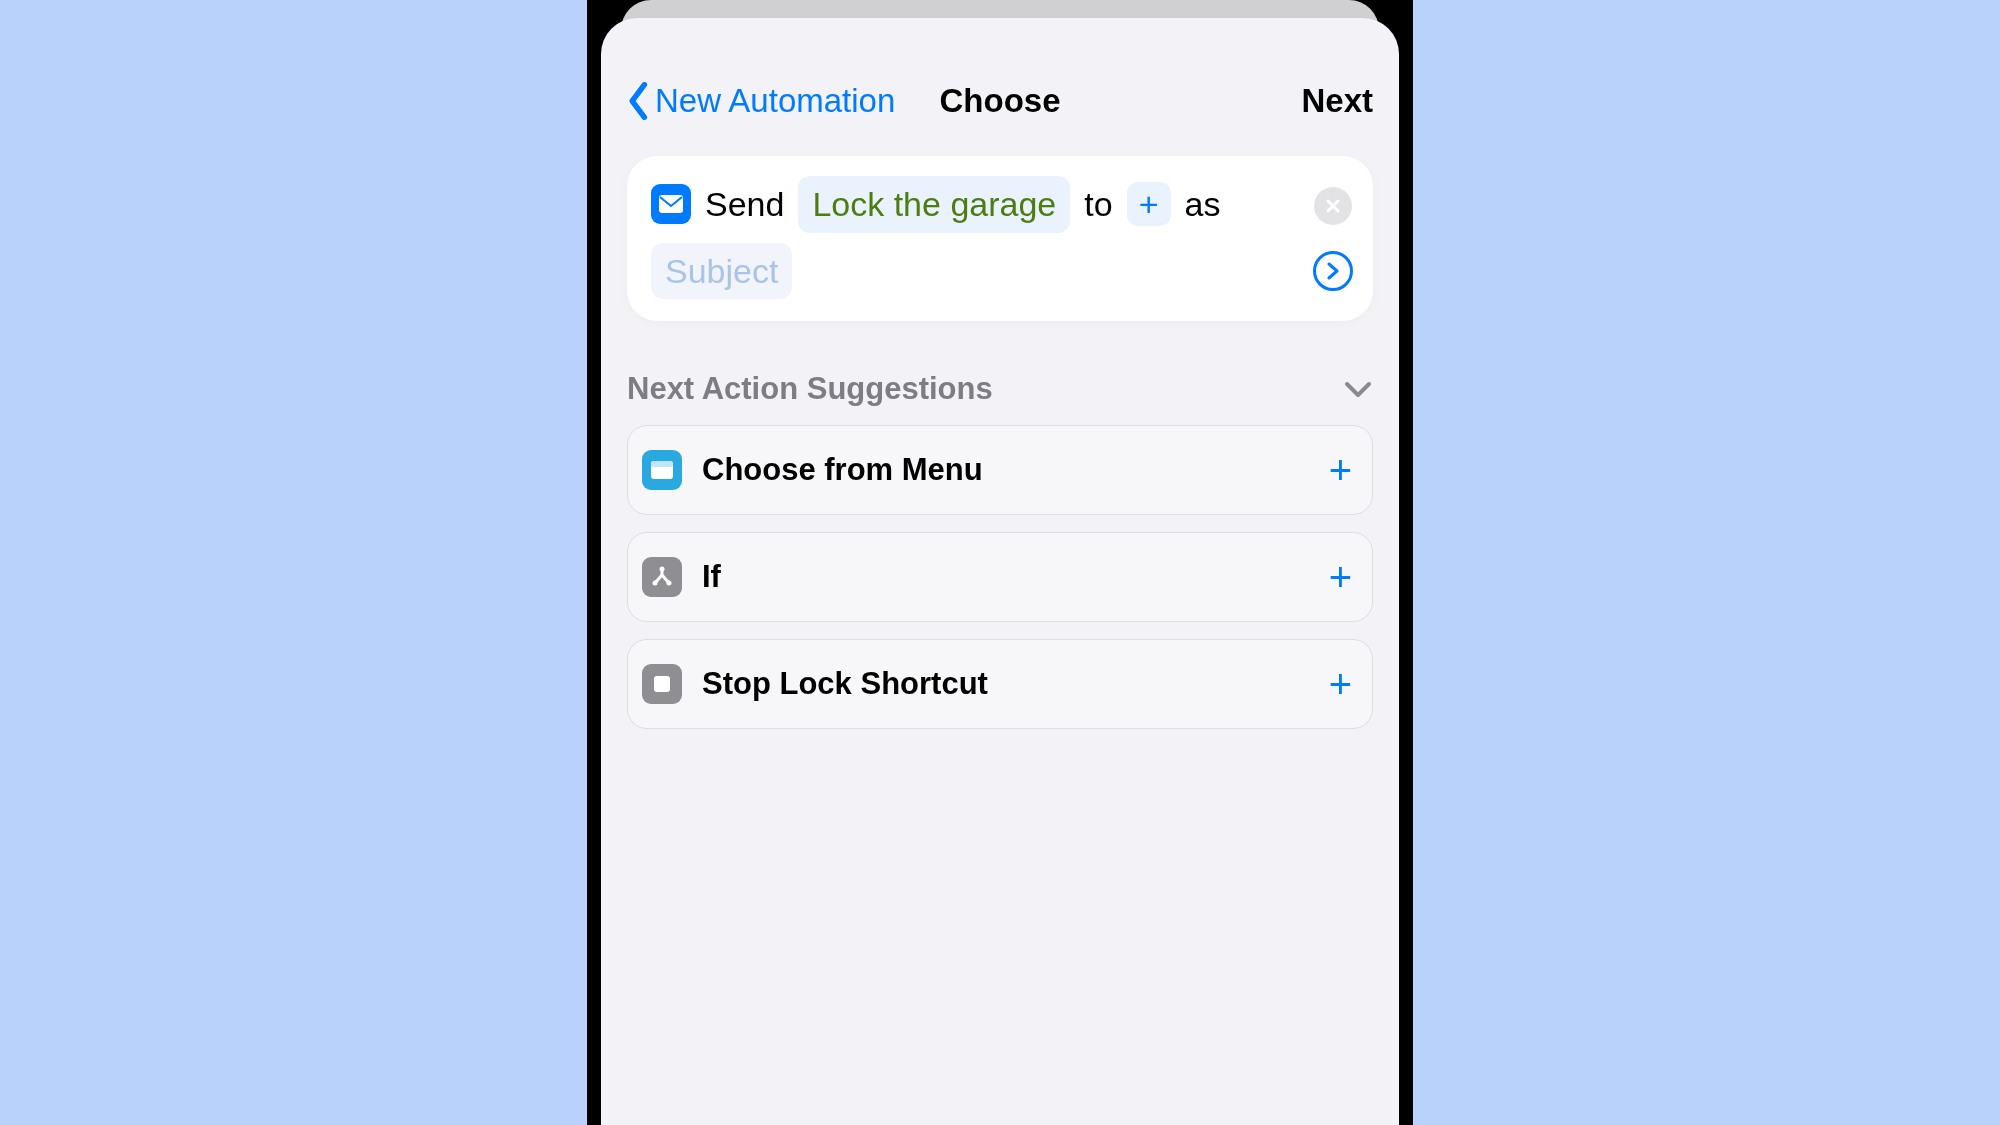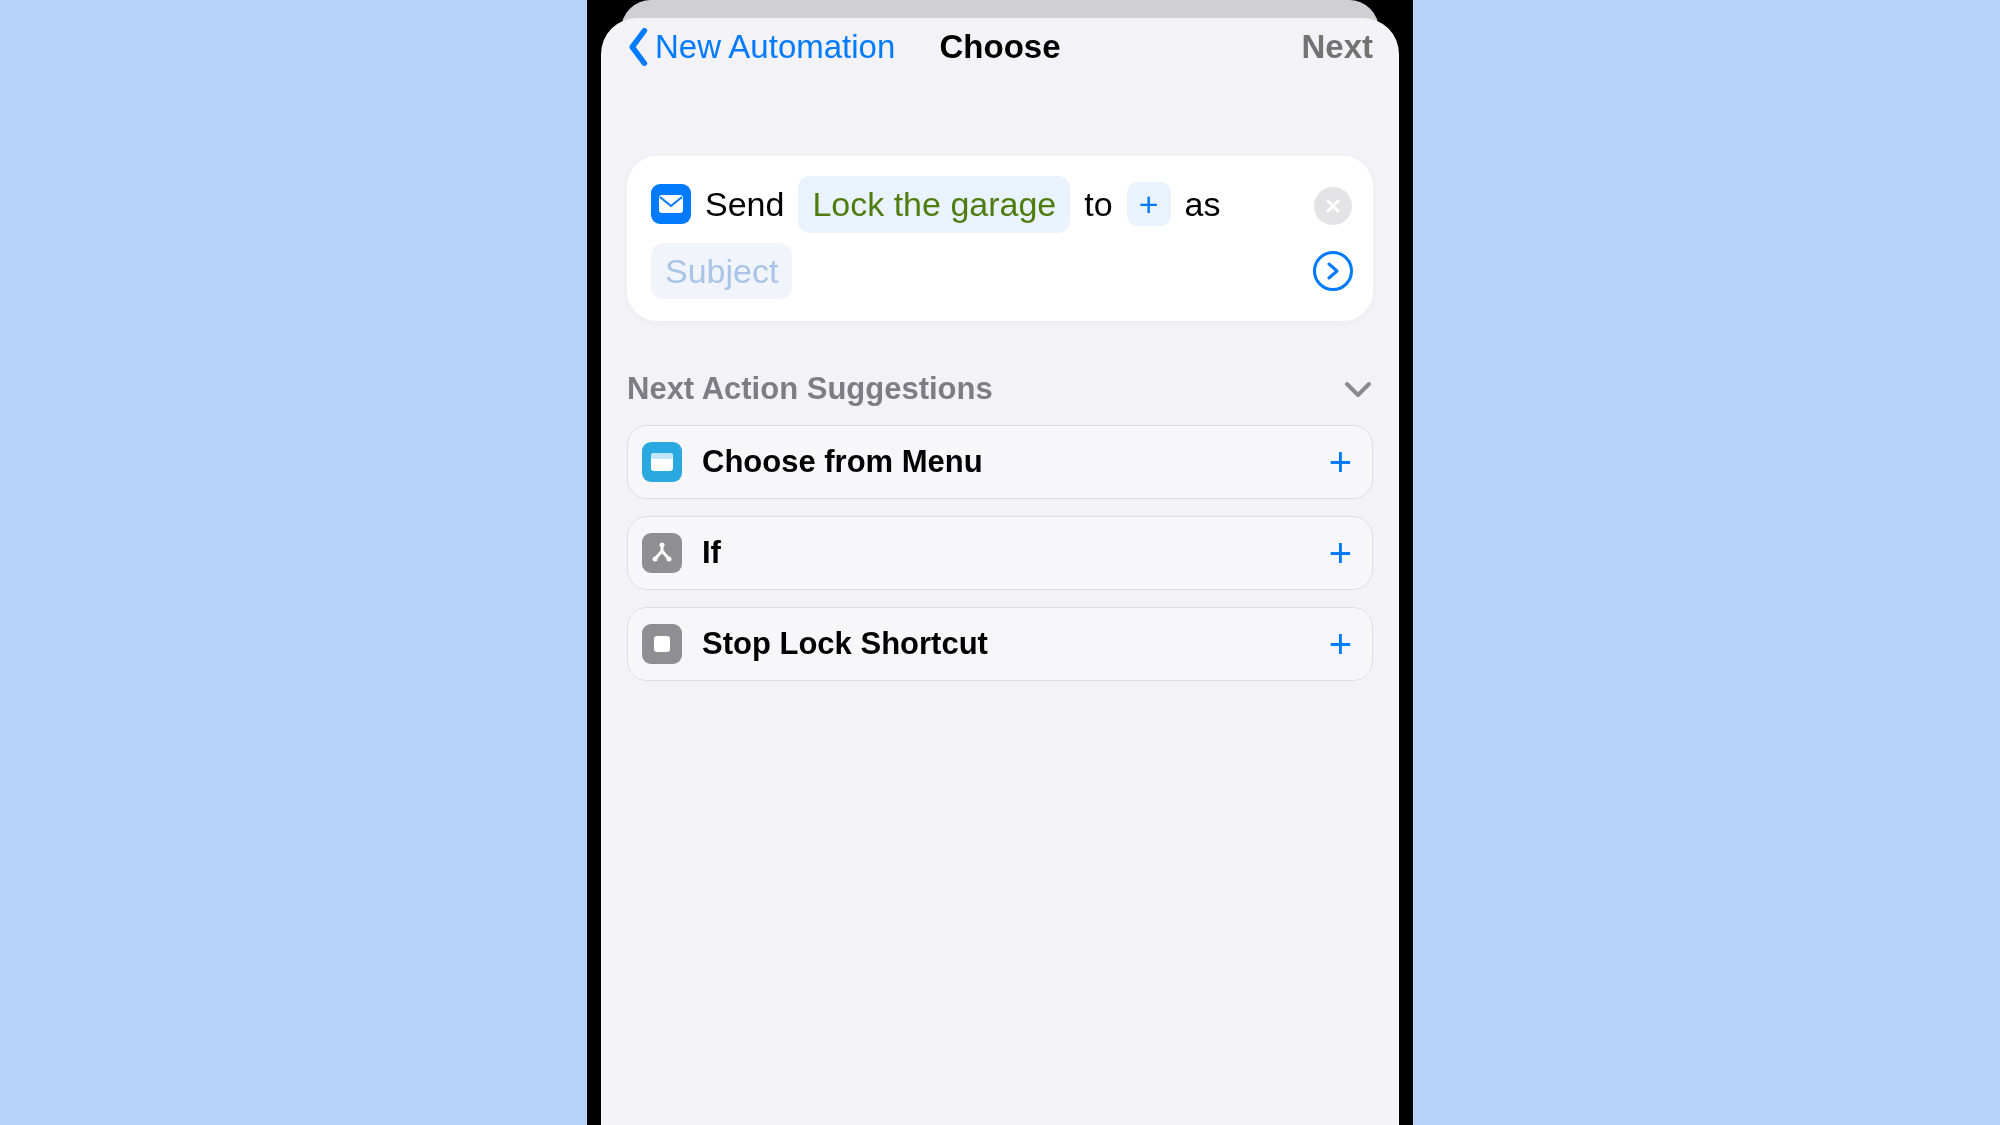--- a/index.html
+++ b/index.html
@@ -37,21 +37,21 @@
     right: 14px;
     bottom: 0;
     background: #f2f2f7;
     border-radius: 36px 36px 0 0;
     z-index: 2;
     padding: 0 26px;
   }
   .nav {
     height: 92px;
     display: flex;
-    align-items: flex-start;
+    align-items: flex-end;
     position: relative;
     margin-top: 10px;
   }
   .nav-back {
     display: flex;
     align-items: center;
     gap: 4px;
     color: #007aff;
     font-size: 33px;
     font-weight: 400;
@@ -61,21 +61,21 @@
   .nav-title {
     position: absolute;
     left: 50%;
     transform: translateX(-50%);
     font-size: 33px;
     font-weight: 600;
     color: #000;
   }
   .nav-next {
     margin-left: auto;
-    color: #737373;
+    color: #000000;
     font-size: 33px;
     font-weight: 600;
     cursor: pointer;
   }
   .action-card {
     background: #fff;
     border-radius: 30px;
     padding: 20px 24px 22px 24px;
     margin-top: 36px;
     box-shadow: 0 2px 10px rgba(0,0,0,0.03);
@@ -163,21 +163,21 @@
     margin-bottom: 18px;
     color: #7d7d83;
     font-size: 31px;
     font-weight: 700;
   }
   .suggest-header svg { width: 30px; height: 20px; display:block; }
   .suggest-row {
     background: #f7f7f9;
     border: 1px solid #dedee2;
     border-radius: 20px;
-    height: 74px;
+    height: 90px;
     display: flex;
     align-items: center;
     padding: 0 20px 0 14px;
     margin-bottom: 17px;
     cursor: pointer;
   }
   .suggest-icon {
     width: 40px; height: 40px;
     border-radius: 9px;
     display: flex; align-items: center; justify-content: center;

